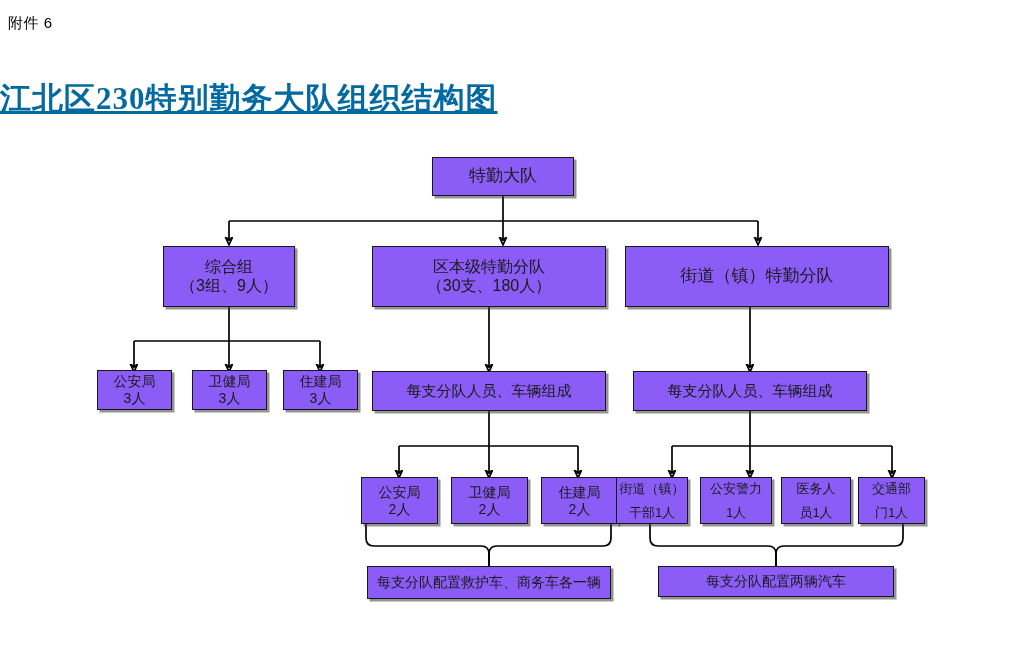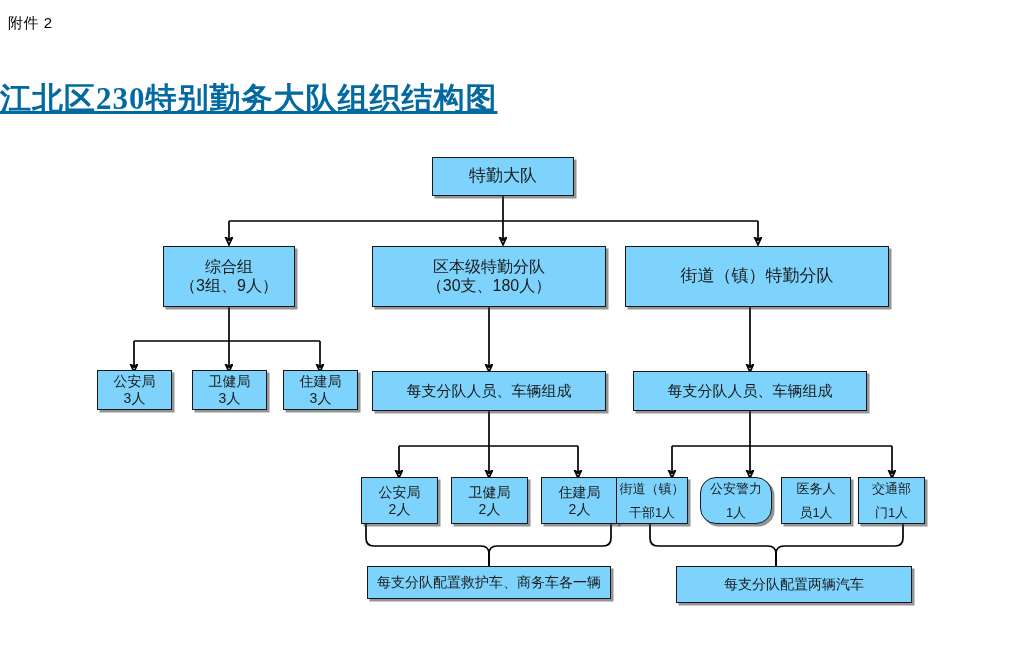--- a/index.html
+++ b/index.html
@@ -38,21 +38,21 @@
     font-size: 31px;
     font-weight: bold;
     color: #0369a1;
     letter-spacing: 1px;
     white-space: nowrap;
     text-decoration: underline;
   }
   .node {
     position: absolute;
     box-sizing: border-box;
-    background: #7dd3fc;
+    background: #8b5cf6;
     border: 1.6px solid #16171a;
     display: flex;
     flex-direction: column;
     align-items: center;
     justify-content: center;
     color: #1a1a1a;
     line-height: 1.18;
     text-align: center;
     box-shadow: 2.5px 2.5px 0 rgba(60,60,60,0.55);
   }
@@ -78,21 +78,21 @@
     stroke: #000000;
     stroke-width: 1.7;
     fill: none;
   }
 </style>
 </head>
 <body>
 
 <div id="canvas">
 
-  <div class="attachment-label">附件 2</div>
+  <div class="attachment-label">附件 6</div>
 
   <div class="chart-title">江北区230特别勤务大队组织结构图</div>
 
   <svg class="connectors" viewBox="0 0 1026 647">
     <defs>
       <marker id="arrow" markerWidth="9" markerHeight="9" refX="4.2" refY="4.2" orient="auto" markerUnits="userSpaceOnUse">
         <path d="M0.6,0.8 L8,4.2 L0.6,7.6 L2.6,4.2 Z" fill="#000000" stroke="none"></path>
       </marker>
     </defs>
 
@@ -201,36 +201,36 @@
   <div class="node f14" style="left:541px; top:477px; width:77px; height:47px;">
     <span class="ln">住建局</span>
     <span class="ln">2人</span>
   </div>
 
   <div class="node f13" style="left:616px; top:477px; width:72px; height:47px;">
     <span class="ln">街道（镇）</span>
     <span class="ln">干部1人</span>
   </div>
 
-  <div class="node f13" style="left:700px; top:477px; width:72px; height:47px;border-radius:16px;">
+  <div class="node f13" style="left:700px; top:477px; width:72px; height:47px;">
     <span class="ln">公安警力</span>
     <span class="ln">1人</span>
   </div>
 
   <div class="node f13" style="left:781px; top:477px; width:70px; height:47px;">
     <span class="ln">医务人</span>
     <span class="ln">员1人</span>
   </div>
 
   <div class="node f13" style="left:858px; top:477px; width:67px; height:47px;">
     <span class="ln">交通部</span>
     <span class="ln">门1人</span>
   </div>
 
   <div class="node f14" style="left:367px; top:566px; width:244px; height:33px;">
     <span class="ln">每支分队配置救护车、商务车各一辆</span>
   </div>
 
-  <div class="node f14" style="left:676px; top:566px; width:236px; height:37px;justify-content:center;">
+  <div class="node f14" style="left:658px; top:566px; width:236px; height:31px;justify-content:center;">
     <span class="ln">每支分队配置两辆汽车</span>
   </div>
 
 </div>
 
 </body></html>

